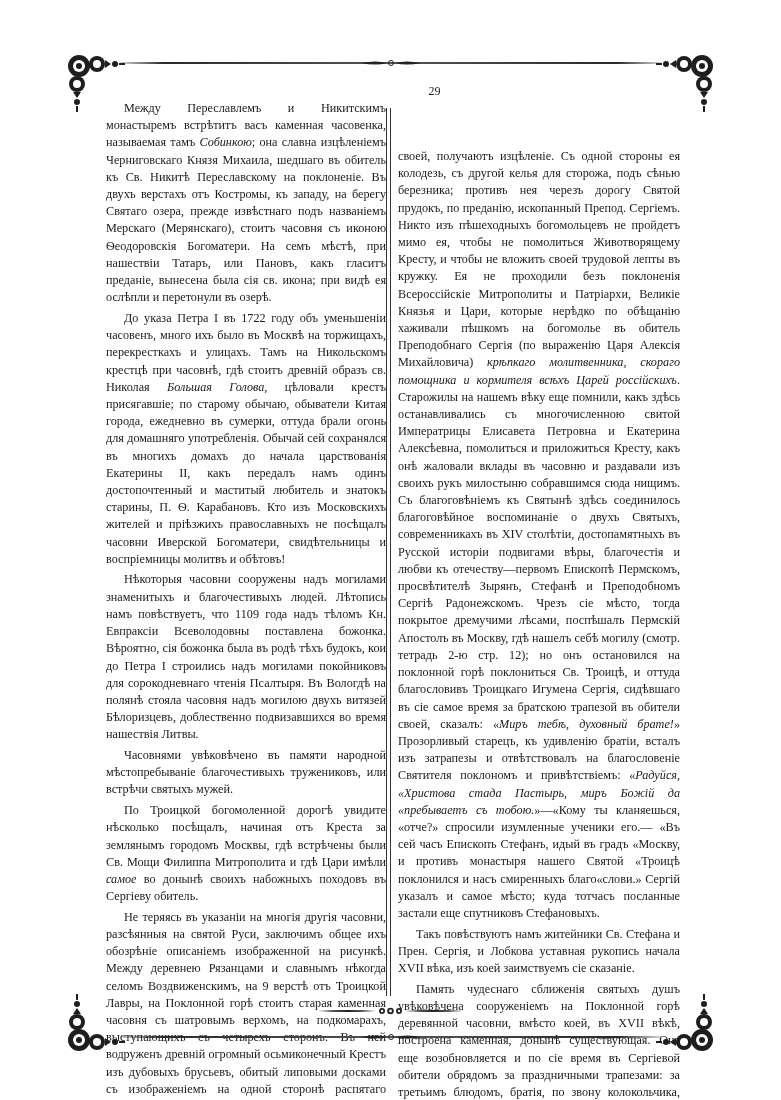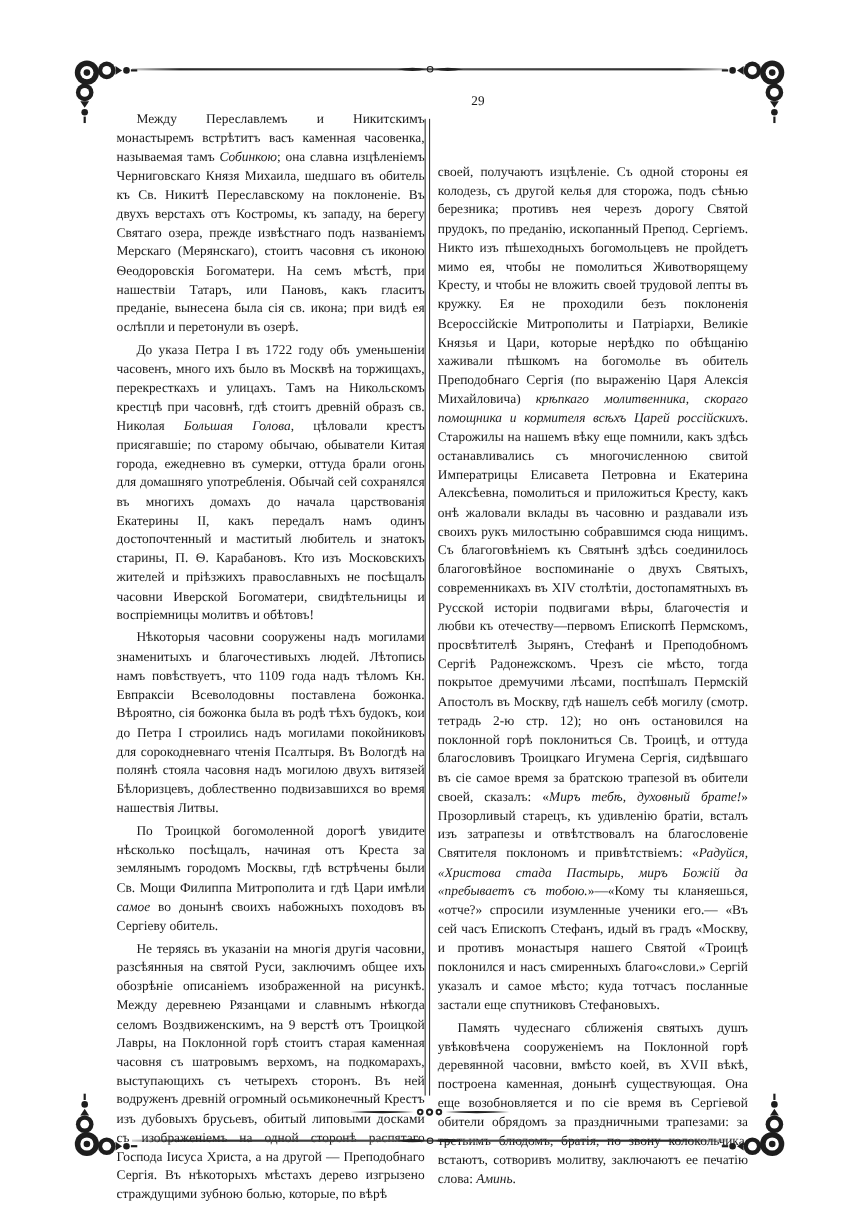--- a/index.html
+++ b/index.html
@@ -118,26 +118,28 @@
         <rect x="11" y="54" width="2" height="6"></rect>
     </g>
   </svg>
 
   <div class="page-number">29</div>
 
   <div class="col left" id="col-left">
       <p><span>Между Переславлемъ и Никитскимъ монастыремъ встрѣтитъ васъ каменная часовенка, называемая тамъ </span><em>Собинкою</em><span>; она славна изцѣленіемъ Черниговскаго Князя Михаила, шедшаго въ обитель къ Св. Никитѣ Переславскому на поклоненіе. Въ двухъ верстахъ отъ Костромы, къ западу, на берегу Святаго озера, прежде извѣстнаго подъ названіемъ Мерскаго (Мерянскаго), стоитъ часовня съ иконою Ѳеодоровскія Богоматери. На семъ мѣстѣ, при нашествіи Татаръ, или Пановъ, какъ гласитъ преданіе, вынесена была сія св. икона; при видѣ ея ослѣпли и перетонули въ озерѣ.</span></p>
       <p><span>До указа Петра I въ 1722 году объ уменьшеніи часовенъ, много ихъ было въ Москвѣ на торжищахъ, перекресткахъ и улицахъ. Тамъ на Никольскомъ крестцѣ при часовнѣ, гдѣ стоитъ древній образъ св. Николая </span><em>Большая Голова</em><span>, цѣловали крестъ присягавшіе; по старому обычаю, обыватели Китая города, ежедневно въ сумерки, оттуда брали огонь для домашняго употребленія. Обычай сей сохранялся въ многихъ домахъ до начала царствованія Екатерины II, какъ передалъ намъ одинъ достопочтенный и маститый любитель и знатокъ старины, П. Ѳ. Карабановъ. Кто изъ Московскихъ жителей и пріѣзжихъ православныхъ не посѣщалъ часовни Иверской Богоматери, свидѣтельницы и воспріемницы молитвъ и обѣтовъ!</span></p>
       <p><span>Нѣкоторыя часовни сооружены надъ могилами знаменитыхъ и благочестивыхъ людей. Лѣтопись намъ повѣствуетъ, что 1109 года надъ тѣломъ Кн. Евпраксіи Всеволодовны поставлена божонка. Вѣроятно, сія божонка была въ родѣ тѣхъ будокъ, кои до Петра I строились надъ могилами покойниковъ для сорокодневнаго чтенія Псалтыря. Въ Вологдѣ на полянѣ стояла часовня надъ могилою двухъ витязей Бѣлоризцевъ, доблественно подвизавшихся во время нашествія Литвы.</span></p>
+      <p><span>Часовнями увѣковѣчено въ памяти народной мѣстопребываніе благочестивыхъ тружениковъ, или встрѣчи святыхъ мужей.</span></p>
       <p><span>По Троицкой богомоленной дорогѣ увидите нѣсколько посѣщалъ, начиная отъ Креста за землянымъ городомъ Москвы, гдѣ встрѣчены были Св. Мощи Филиппа Митрополита и гдѣ Цари имѣли </span><em>самое</em><span> во донынѣ своихъ набожныхъ походовъ въ Сергіеву обитель.</span></p>
       <p><span>Не теряясь въ указаніи на многія другія часовни, разсѣянныя на святой Руси, заключимъ общее ихъ обозрѣніе описаніемъ изображенной на рисункѣ. Между деревнею Рязанцами и славнымъ нѣкогда селомъ Воздвиженскимъ, на 9 верстѣ отъ Троицкой Лавры, на Поклонной горѣ стоитъ старая каменная часовня съ шатровымъ верхомъ, на подкомарахъ, выступающихъ съ четырехъ сторонъ. Въ ней водруженъ древній огромный осьмиконечный Крестъ изъ дубовыхъ брусьевъ, обитый липовыми досками съ изображеніемъ на одной сторонѣ распятаго Господа Іисуса Христа, а на другой — Преподобнаго Сергія. Въ нѣкоторыхъ мѣстахъ дерево изгрызено страждущими зубною болью, которые, по вѣрѣ</span></p>
     </div>
   <div class="divider"></div>
   <div class="col right" id="col-right">
       <p class="cont"><span>своей, получаютъ изцѣленіе. Съ одной стороны ея колодезь, съ другой келья для сторожа, подъ сѣнью березника; противъ нея черезъ дорогу Святой прудокъ, по преданію, ископанный Препод. Сергіемъ. Никто изъ пѣшеходныхъ богомольцевъ не пройдетъ мимо ея, чтобы не помолиться Животворящему Кресту, и чтобы не вложить своей трудовой лепты въ кружку. Ея не проходили безъ поклоненія Всероссійскіе Митрополиты и Патріархи, Великіе Князья и Цари, которые нерѣдко по обѣщанію хаживали пѣшкомъ на богомолье въ обитель Преподобнаго Сергія (по выраженію Царя Алексія Михайловича) </span><em>крѣпкаго молитвенника, скораго помощника и кормителя всѣхъ Царей россійскихъ</em><span>. Старожилы на нашемъ вѣку еще помнили, какъ здѣсь останавливались съ многочисленною свитой Императрицы Елисавета Петровна и Екатерина Алексѣевна, помолиться и приложиться Кресту, какъ онѣ жаловали вклады въ часовню и раздавали изъ своихъ рукъ милостыню собравшимся сюда нищимъ. Съ благоговѣніемъ къ Святынѣ здѣсь соединилось благоговѣйное воспоминаніе о двухъ Святыхъ, современникахъ въ XIV столѣтіи, достопамятныхъ въ Русской исторіи подвигами вѣры, благочестія и любви къ отечеству—первомъ Епископѣ Пермскомъ, просвѣтителѣ Зырянъ, Стефанѣ и Преподобномъ Сергіѣ Радонежскомъ. Чрезъ сіе мѣсто, тогда покрытое дремучими лѣсами, поспѣшалъ Пермскій Апостолъ въ Москву, гдѣ нашелъ себѣ могилу (смотр. тетрадь 2-ю стр. 12); но онъ остановился на поклонной горѣ поклониться Св. Троицѣ, и оттуда благословивъ Троицкаго Игумена Сергія, сидѣвшаго въ сіе самое время за братскою трапезой въ обители своей, сказалъ: «</span><em>Миръ тебѣ, духовный брате!</em><span>» Прозорливый старецъ, къ удивленію братіи, всталъ изъ затрапезы и отвѣтствовалъ на благословеніе Святителя поклономъ и привѣтствіемъ: «</span><em>Радуйся, «Христова стада Пастырь, миръ Божій да «пребываетъ съ тобою.</em><span>»—«Кому ты кланяешься, «отче?» спросили изумленные ученики его.— «Въ сей часъ Епископъ Стефанъ, идый въ градъ «Москву, и противъ монастыря нашего Святой «Троицѣ поклонился и насъ смиренныхъ благо«слови.» Сергій указалъ и самое мѣсто; куда тотчасъ посланные застали еще спутниковъ Стефановыхъ.</span></p>
+      <p><span>Такъ повѣствуютъ намъ житейники Св. Стефана и Прен. Сергія, и Лобкова уставная рукопись начала XVII вѣка, изъ коей заимствуемъ сіе сказаніе.</span></p>
       <p><span>Память чудеснаго сближенія святыхъ душъ увѣковѣчена сооруженіемъ на Поклонной горѣ деревянной часовни, вмѣсто коей, въ XVII вѣкѣ, построена каменная, донынѣ существующая. Она еще возобновляется и по сіе время въ Сергіевой обители обрядомъ за праздничными трапезами: за третьимъ блюдомъ, братія, по звону колокольчика, встаютъ, сотворивъ молитву, заключаютъ ее печатію слова: </span><em>Аминь</em><span>.</span></p>
     </div>
 
   <svg class="sep-orn" width="145" height="14" viewBox="0 0 145 14">
     <path d="M0 7 Q30 5 58 7 Q30 9 0 7Z" fill="#222"></path>
     <path d="M145 7 Q115 5 87 7 Q115 9 145 7Z" fill="#222"></path>
     <circle cx="64" cy="7" r="3" fill="#222"></circle>
       <circle cx="72.5" cy="7" r="3.3" fill="#222"></circle>
       <circle cx="81" cy="7" r="3" fill="#222"></circle>
     <circle cx="64" cy="7" r="1.2" fill="#fff"></circle>

